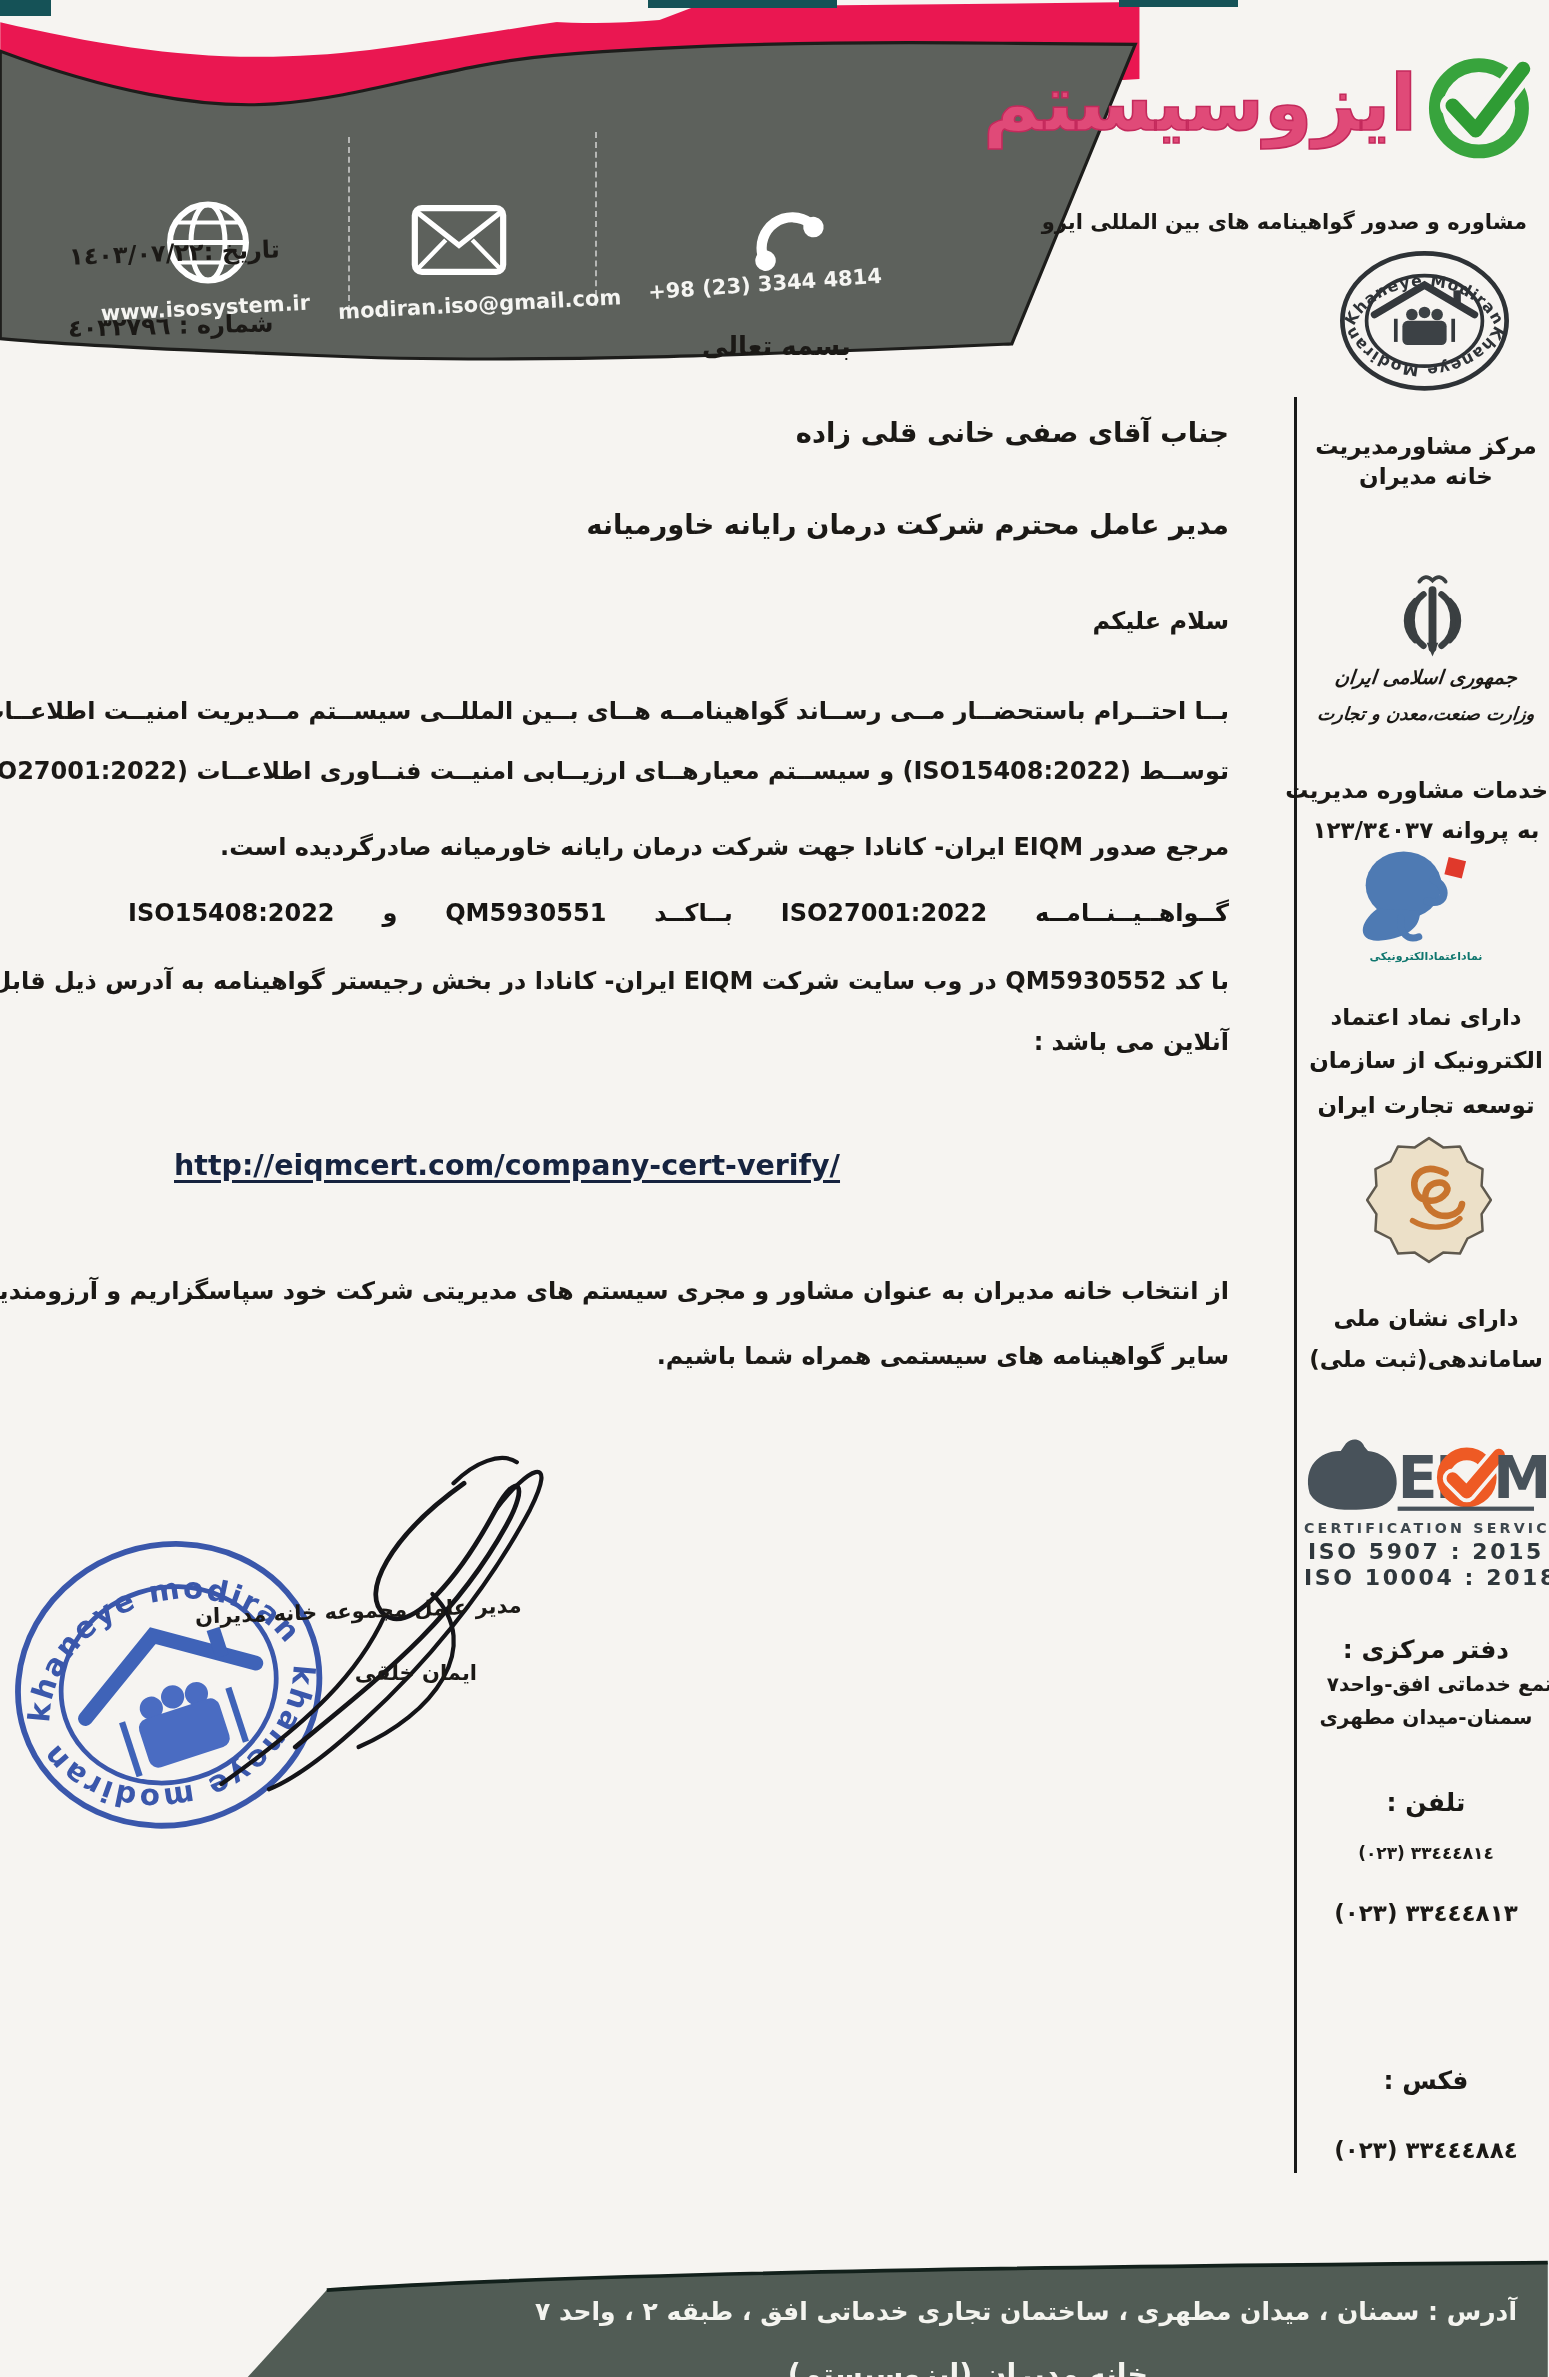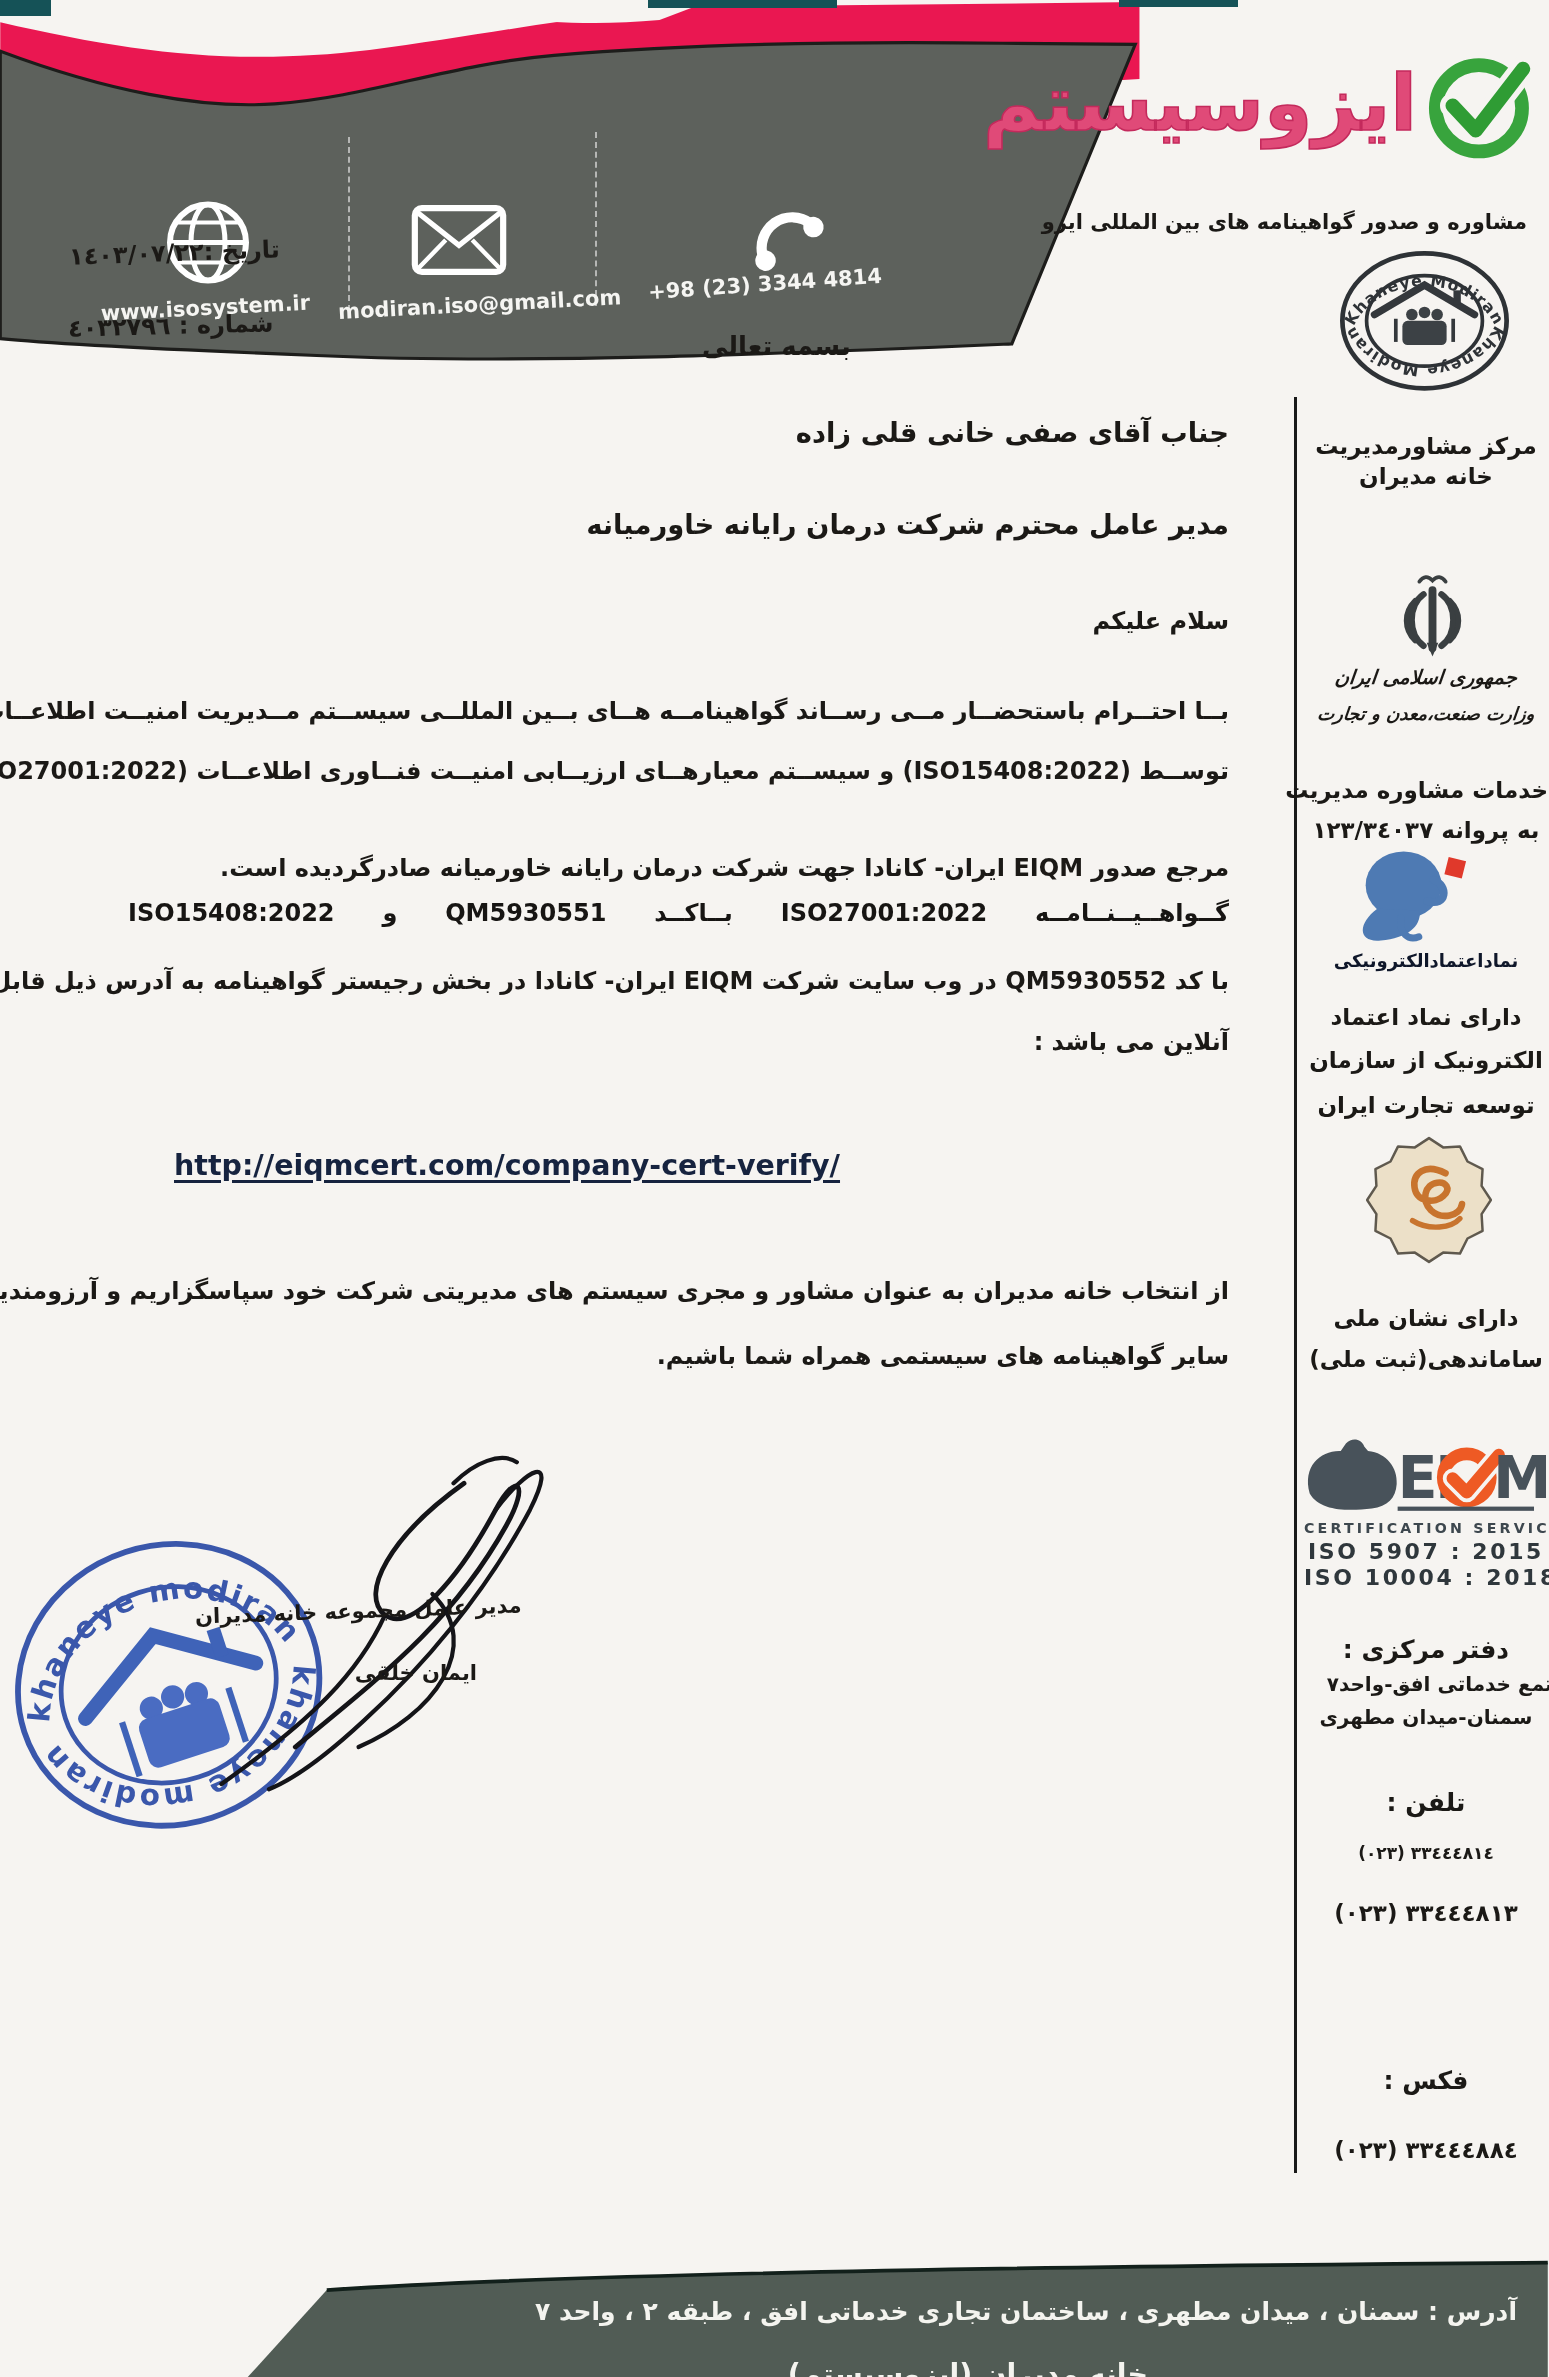--- a/index.html
+++ b/index.html
@@ -87,21 +87,21 @@
   <div class="abs fa meta" style="left:69px;top:239px;transform:rotate(-2deg);">تاریخ :١٤٠٣/٠٧/٢٢</div>
   <div class="abs fa meta" style="left:68px;top:312px;transform:rotate(-1.5deg);">شماره : ٤٠٣٢٧٩٦</div>
   <div class="abs fa" style="left:702px;top:331px;font-size:26px;">بسمه تعالی</div>
 
   <div class="abs fa bodyline" style="right:320px;top:417px;font-size:27.4px;">جناب آقای صفی خانی قلی زاده</div>
   <div class="abs fa bodyline" style="right:320px;top:509px;font-size:27.4px;">مدیر عامل محترم شرکت درمان رایانه خاورمیانه</div>
   <div class="abs fa bodyline" style="right:320px;top:607px;">سلام علیکم</div>
 
   <div class="abs fa bodyline" style="right:320px;top:697px;">بــا احتــرام باستحضــار مــی رســاند گواهینامــه هــای بــین المللــی سیســتم مــدیریت امنیــت اطلاعــات</div>
   <div class="abs fa bodyline" style="right:320px;top:757px;">(ISO27001:2022)  و  سیســتم معیارهــای ارزیــابی امنیــت فنــاوری اطلاعــات (ISO15408:2022) توســط</div>
-  <div class="abs fa bodyline" style="right:320px;top:854px;text-align:center;">مرجع صدور EIQM ایران- کانادا جهت  شرکت درمان رایانه خاورمیانه صادرگردیده است.</div>
+  <div class="abs fa bodyline" style="right:320px;top:833px;text-align:center;">مرجع صدور EIQM ایران- کانادا جهت  شرکت درمان رایانه خاورمیانه صادرگردیده است.</div>
 
   <div class="abs certline" style="right:320px;top:899px;">
     <span>گــواهــیــنــامــه</span>
     <span>ISO27001:2022</span>
     <span>بــاکــد</span>
     <span>QM5930551</span>
     <span>و</span>
     <span>ISO15408:2022</span>
   </div>
   <div class="abs fa bodyline" style="right:320px;top:967px;">با کد QM5930552 در وب سایت شرکت EIQM ایران- کانادا در بخش رجیستر گواهینامه به آدرس ذیل قابل استعلام</div>
@@ -189,21 +189,21 @@
   <div class="abs fa side side-cap" style="top:749px;">خدمات مشاوره مدیریت</div>
   <div class="abs fa side side-cap" style="top:789px;">به پروانه ١٢٣/٣٤٠٣٧</div>
 
   <svg class="abs" style="left:1348px;top:843px" width="127" height="108" viewBox="0 0 240 205">
     <ellipse cx="105" cy="80" rx="72" ry="64" fill="#4e7ab3"></ellipse>
     <path d="M 55 125 C 15 155 20 190 62 185 C 112 180 138 160 136 128 Z" fill="#4e7ab3"></path>
     <path d="M 150 110 C 188 122 190 80 162 70" stroke="#4e7ab3" stroke-width="15" fill="none" stroke-linecap="round"></path>
     <path d="M 100 142 C 96 172 114 186 134 178" stroke="#4e7ab3" stroke-width="13" fill="none" stroke-linecap="round"></path>
     <rect x="186" y="30" width="34" height="34" fill="#e0392b" transform="rotate(14 203 47)"></rect>
   </svg>
-  <div class="abs fa side" style="top:950px;font-size:18px;color:#0f172a;">نماداعتمادالکترونیکی</div>
+  <div class="abs fa side" style="top:950px;font-size:11px;color:#0f766e;">نماداعتمادالکترونیکی</div>
   <div class="abs fa side side-cap" style="top:976px;">دارای نماد اعتماد</div>
   <div class="abs fa side side-cap" style="top:1019px;">الکترونیک از سازمان</div>
   <div class="abs fa side side-cap" style="top:1064px;">توسعه تجارت ایران</div>
 
   <svg class="abs" style="left:1359px;top:1134px" width="140" height="132" viewBox="0 0 320 320">
     <polygon points="310,160 287.5,194.2 289.9,235 253.3,253.3 235,289.9 194.2,287.5 160,310 125.8,287.5 85,289.9 66.7,253.3 30.1,235 32.5,194.2 10,160 32.5,125.8 30.1,85 66.7,66.7 85,30.1 125.8,32.5 160,10 194.2,32.5 235,30.1 253.3,66.7 289.9,85 287.5,125.8" fill="#ece0c8" stroke="#5f594e" stroke-width="6" stroke-linejoin="round"></polygon>
     <path d="M 200 95 C 150 70 120 95 125 130 C 130 165 175 170 195 150 C 215 132 200 115 180 118 C 150 122 140 160 165 185 C 190 208 235 200 240 170" fill="none" stroke="#c8742e" stroke-width="16" stroke-linecap="round"></path>
     <path d="M 120 210 C 160 235 215 228 235 205" fill="none" stroke="#c8742e" stroke-width="13" stroke-linecap="round"></path>
   </svg>
   <div class="abs fa side side-cap" style="top:1277px;">دارای نشان ملی</div>

